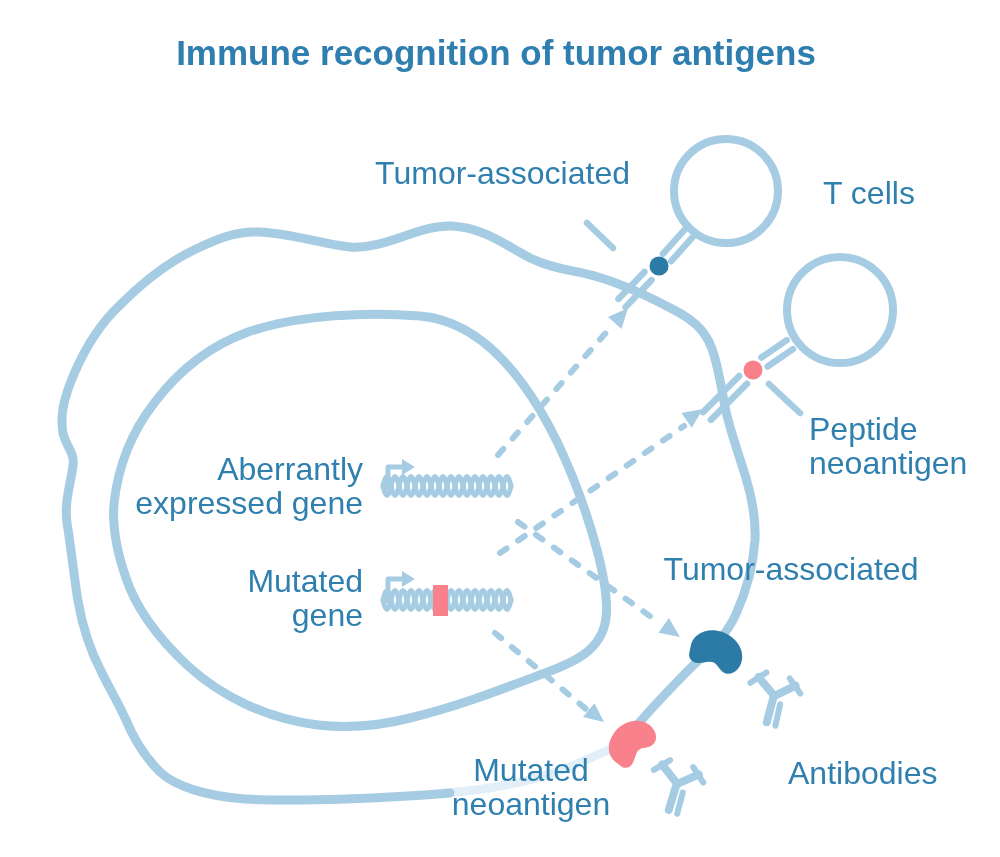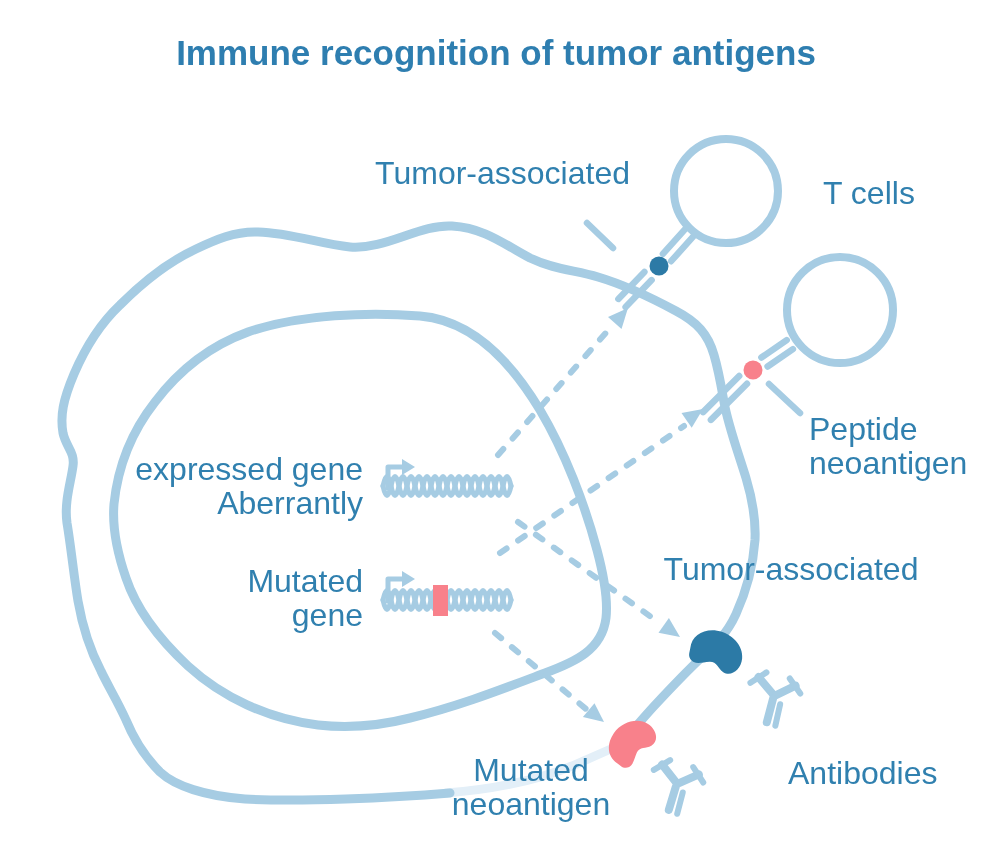--- a/index.html
+++ b/index.html
@@ -168,22 +168,22 @@
   </div>
 
   <div class="label" style="left:823px;top:176px;text-align:right;">T cells</div>
 
   <div class="label" style="left:809px;top:412px;">
     <div>Peptide</div>
     <div>neoantigen</div>
   </div>
 
   <div class="label right" style="right:637px;top:452px;">
+    <div>Aberrantly</div>
     <div>expressed gene</div>
-    <div>Aberrantly</div>
   </div>
 
   <div class="label right" style="right:637px;top:564px;">
     <div>Mutated</div>
     <div>gene</div>
   </div>
 
   <div class="label center" style="left:641px;top:552px;width:300px;">
     <div>Tumor-associated</div>
   </div>

